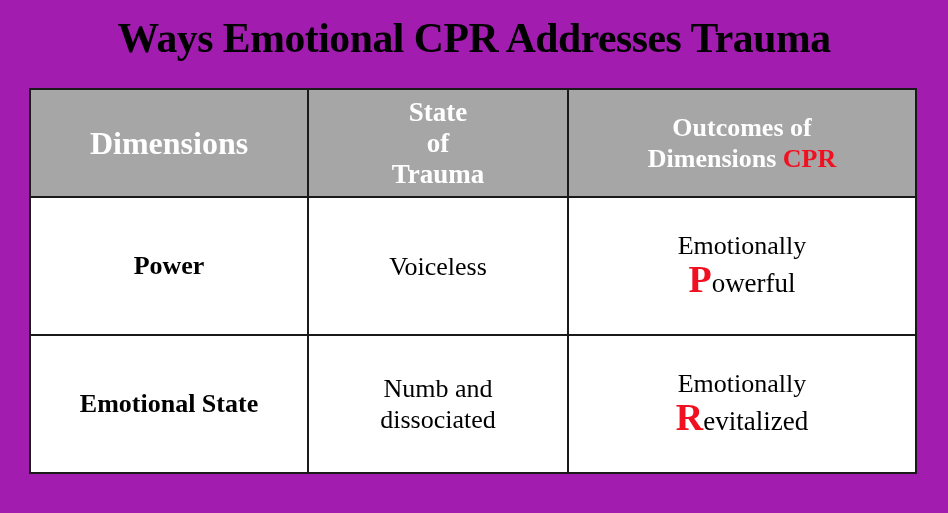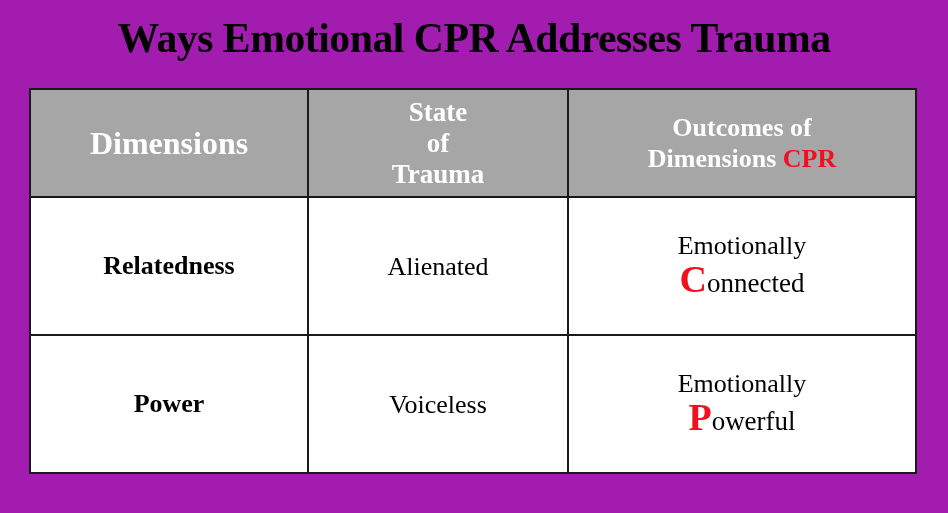--- a/index.html
+++ b/index.html
@@ -164,39 +164,40 @@
 
         <th class="hdr-outcomes">
           <span class="hdr-line">Outcomes of</span>
           <span class="hdr-line"><span>Dimensions </span><span class="cpr-red">CPR</span></span>
         </th>
       </tr>
     </thead>
 
     <tbody>
 
-      <tr>
-        <td class="cell-dimension">Relatedness</td>
-        <td class="cell-impact">
-          <span class="impact-line">Alienated</span>
-        </td>
-        <td class="cell-outcome">
-          <span class="outcome-top">Emotionally</span>
-          <span class="outcome-bottom"><span class="outcome-initial">C</span><span class="outcome-rest">onnected</span></span>
-        </td>
-      </tr>
 
       <tr>
         <td class="cell-dimension">Power</td>
         <td class="cell-impact">
           <span class="impact-line">Voiceless</span>
         </td>
         <td class="cell-outcome">
           <span class="outcome-top">Emotionally</span>
           <span class="outcome-bottom"><span class="outcome-initial">P</span><span class="outcome-rest">owerful</span></span>
         </td>
       </tr>
 
+      <tr>
+        <td class="cell-dimension">Emotional State</td>
+        <td class="cell-impact">
+          <span class="impact-line">Numb and</span>
+          <span class="impact-line">dissociated</span>
+        </td>
+        <td class="cell-outcome">
+          <span class="outcome-top">Emotionally</span>
+          <span class="outcome-bottom"><span class="outcome-initial">R</span><span class="outcome-rest">evitalized</span></span>
+        </td>
+      </tr>
 
     </tbody>
   </table>
 
 </div>
 
 </body></html>

